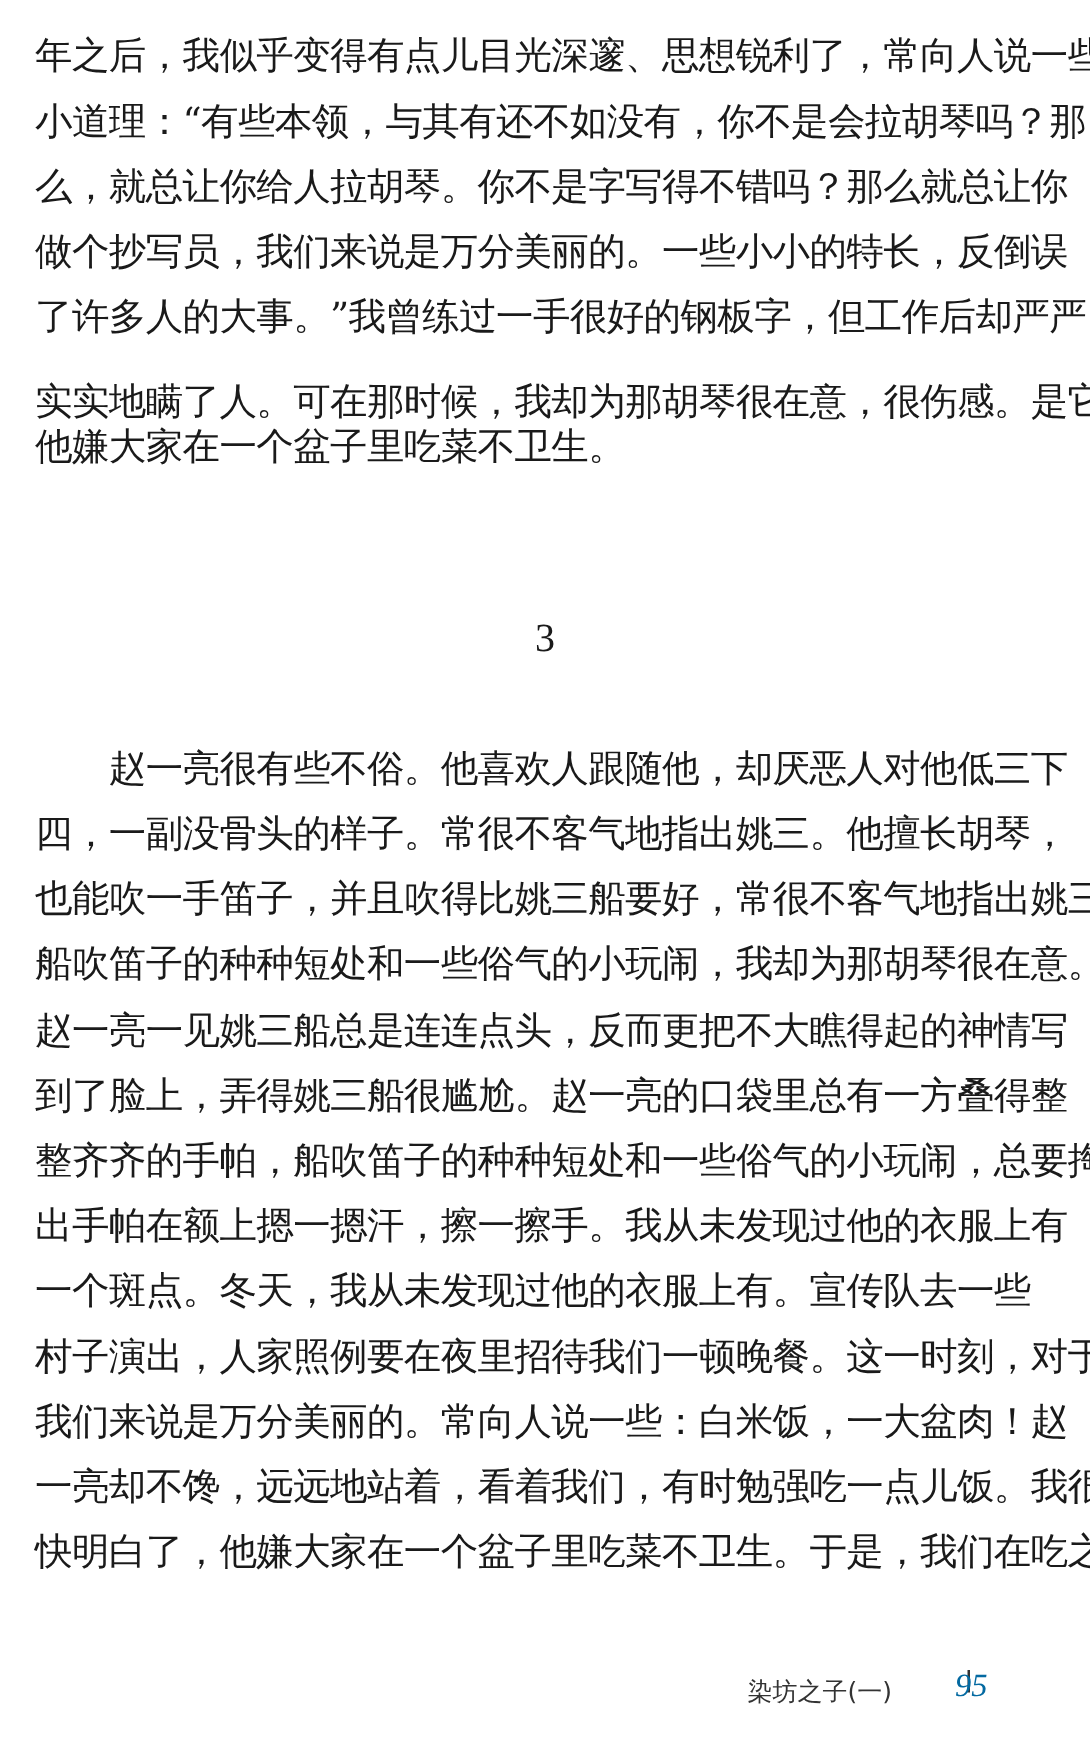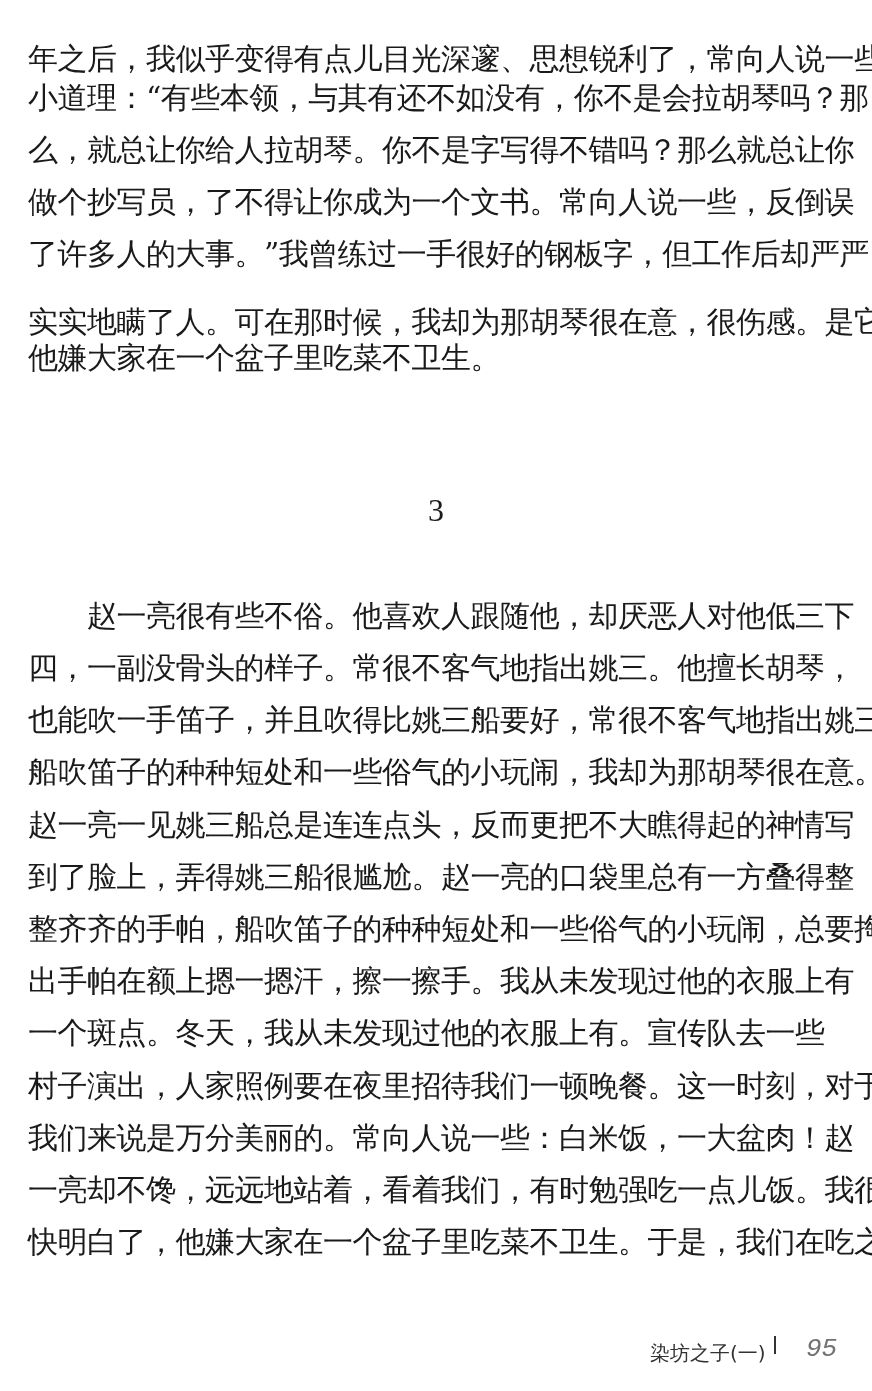--- a/index.html
+++ b/index.html
@@ -3,35 +3,35 @@
 <meta charset="utf-8">
 <style>
   html, body { margin: 0; padding: 0; background: #ffffff; }
   body { width: 872px; height: 1391px; position: relative; overflow: hidden;
          font-family: "DejaVu Serif", "Liberation Serif", serif; color: #1a1a1a; }
   .line { position: absolute; left: 28px; width: 816px; font-size: 30px; line-height: 36px;
           white-space: nowrap; letter-spacing: -0.5px; text-align: justify; }
   .section-number { position: absolute; left: 0; width: 872px; top: 492px; text-align: center;
           font-family: "Liberation Serif", serif; font-size: 32px; line-height: 36px; }
   .footer { position: absolute; top: 1332px; left: 0; width: 872px; height: 40px; }
-  .footer-title { position: absolute; left: 650px; top: 8px; font-size: 20px; color: #333;
+  .footer-title { position: absolute; left: 598px; top: 8px; font-size: 20px; color: #333;
           font-family: "DejaVu Sans", sans-serif; }
   .footer-sep { position: absolute; left: 774px; top: 4px; width: 2px; height: 18px; background: #333; }
-  .footer-page { position: absolute; left: 806px; top: 2px; font-size: 26px; font-style: italic;
-          font-family: Liberation Mono, monospace; color: #737373; }
+  .footer-page { position: absolute; left: 764px; top: 2px; font-size: 26px; font-style: italic;
+          font-family: Liberation Serif, serif; color: #0369a1; }
 </style>
 </head>
 <body>
 
 <div>
   <div>
-    <div class="line" style="top:41px">年之后，我似乎变得有点儿目光深邃、思想锐利了，常向人说一些</div>
+    <div class="line" style="top:27px">年之后，我似乎变得有点儿目光深邃、思想锐利了，常向人说一些</div>
     <div class="line" style="top:80px">小道理：“有些本领，与其有还不如没有，你不是会拉胡琴吗？那</div>
     <div class="line" style="top:132px">么，就总让你给人拉胡琴。你不是字写得不错吗？那么就总让你</div>
-    <div class="line" style="top:184px">做个抄写员，了不得让你成为一个文书。常向人说一些，反倒误</div>
+    <div class="line" style="top:184px">做个抄写员，我们来说是万分美丽的。一些小小的特长，反倒误</div>
     <div class="line" style="top:236px">了许多人的大事。”我曾练过一手很好的钢板字，但工作后却严严</div>
     <div class="line" style="top:304px">实实地瞒了人。可在那时候，我却为那胡琴很在意，很伤感。是它</div>
     <div class="line" style="top:340px">他嫌大家在一个盆子里吃菜不卫生。</div>
   </div>
 
   <div class="section-number">3</div>
 
   <div>
     <div class="line" style="top:598px">　　赵一亮很有些不俗。他喜欢人跟随他，却厌恶人对他低三下</div>
     <div class="line" style="top:650px">四，一副没骨头的样子。常很不客气地指出姚三。他擅长胡琴，</div>

